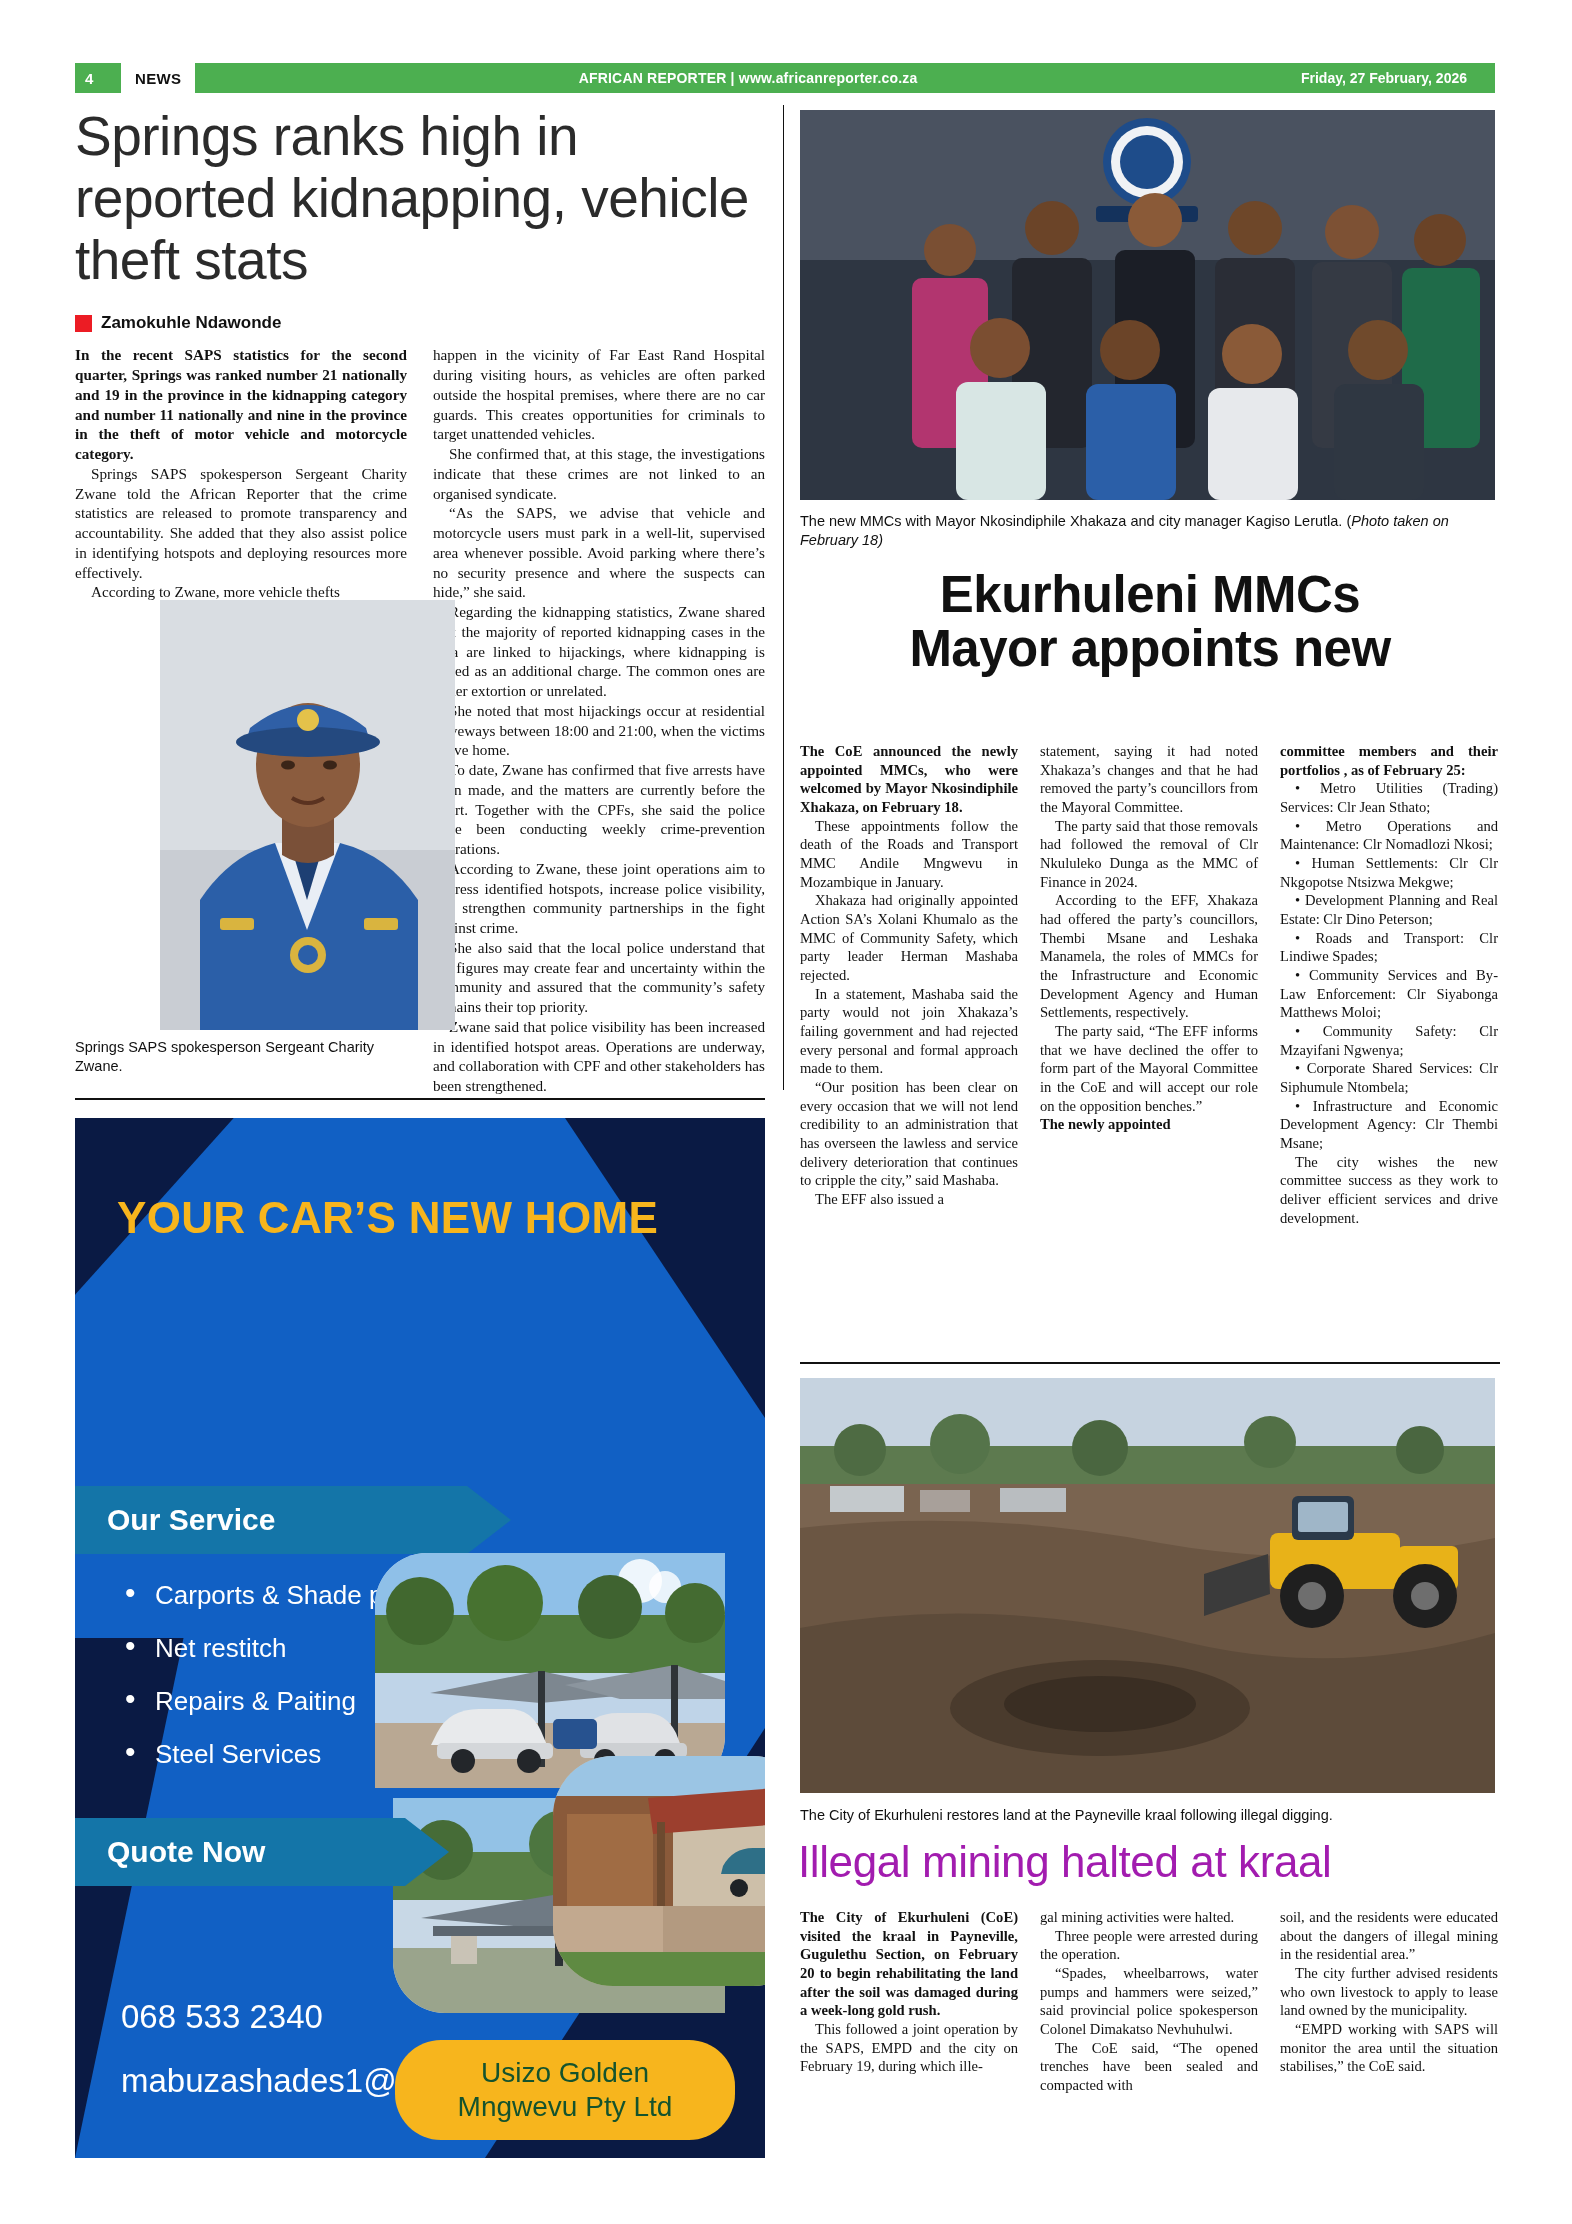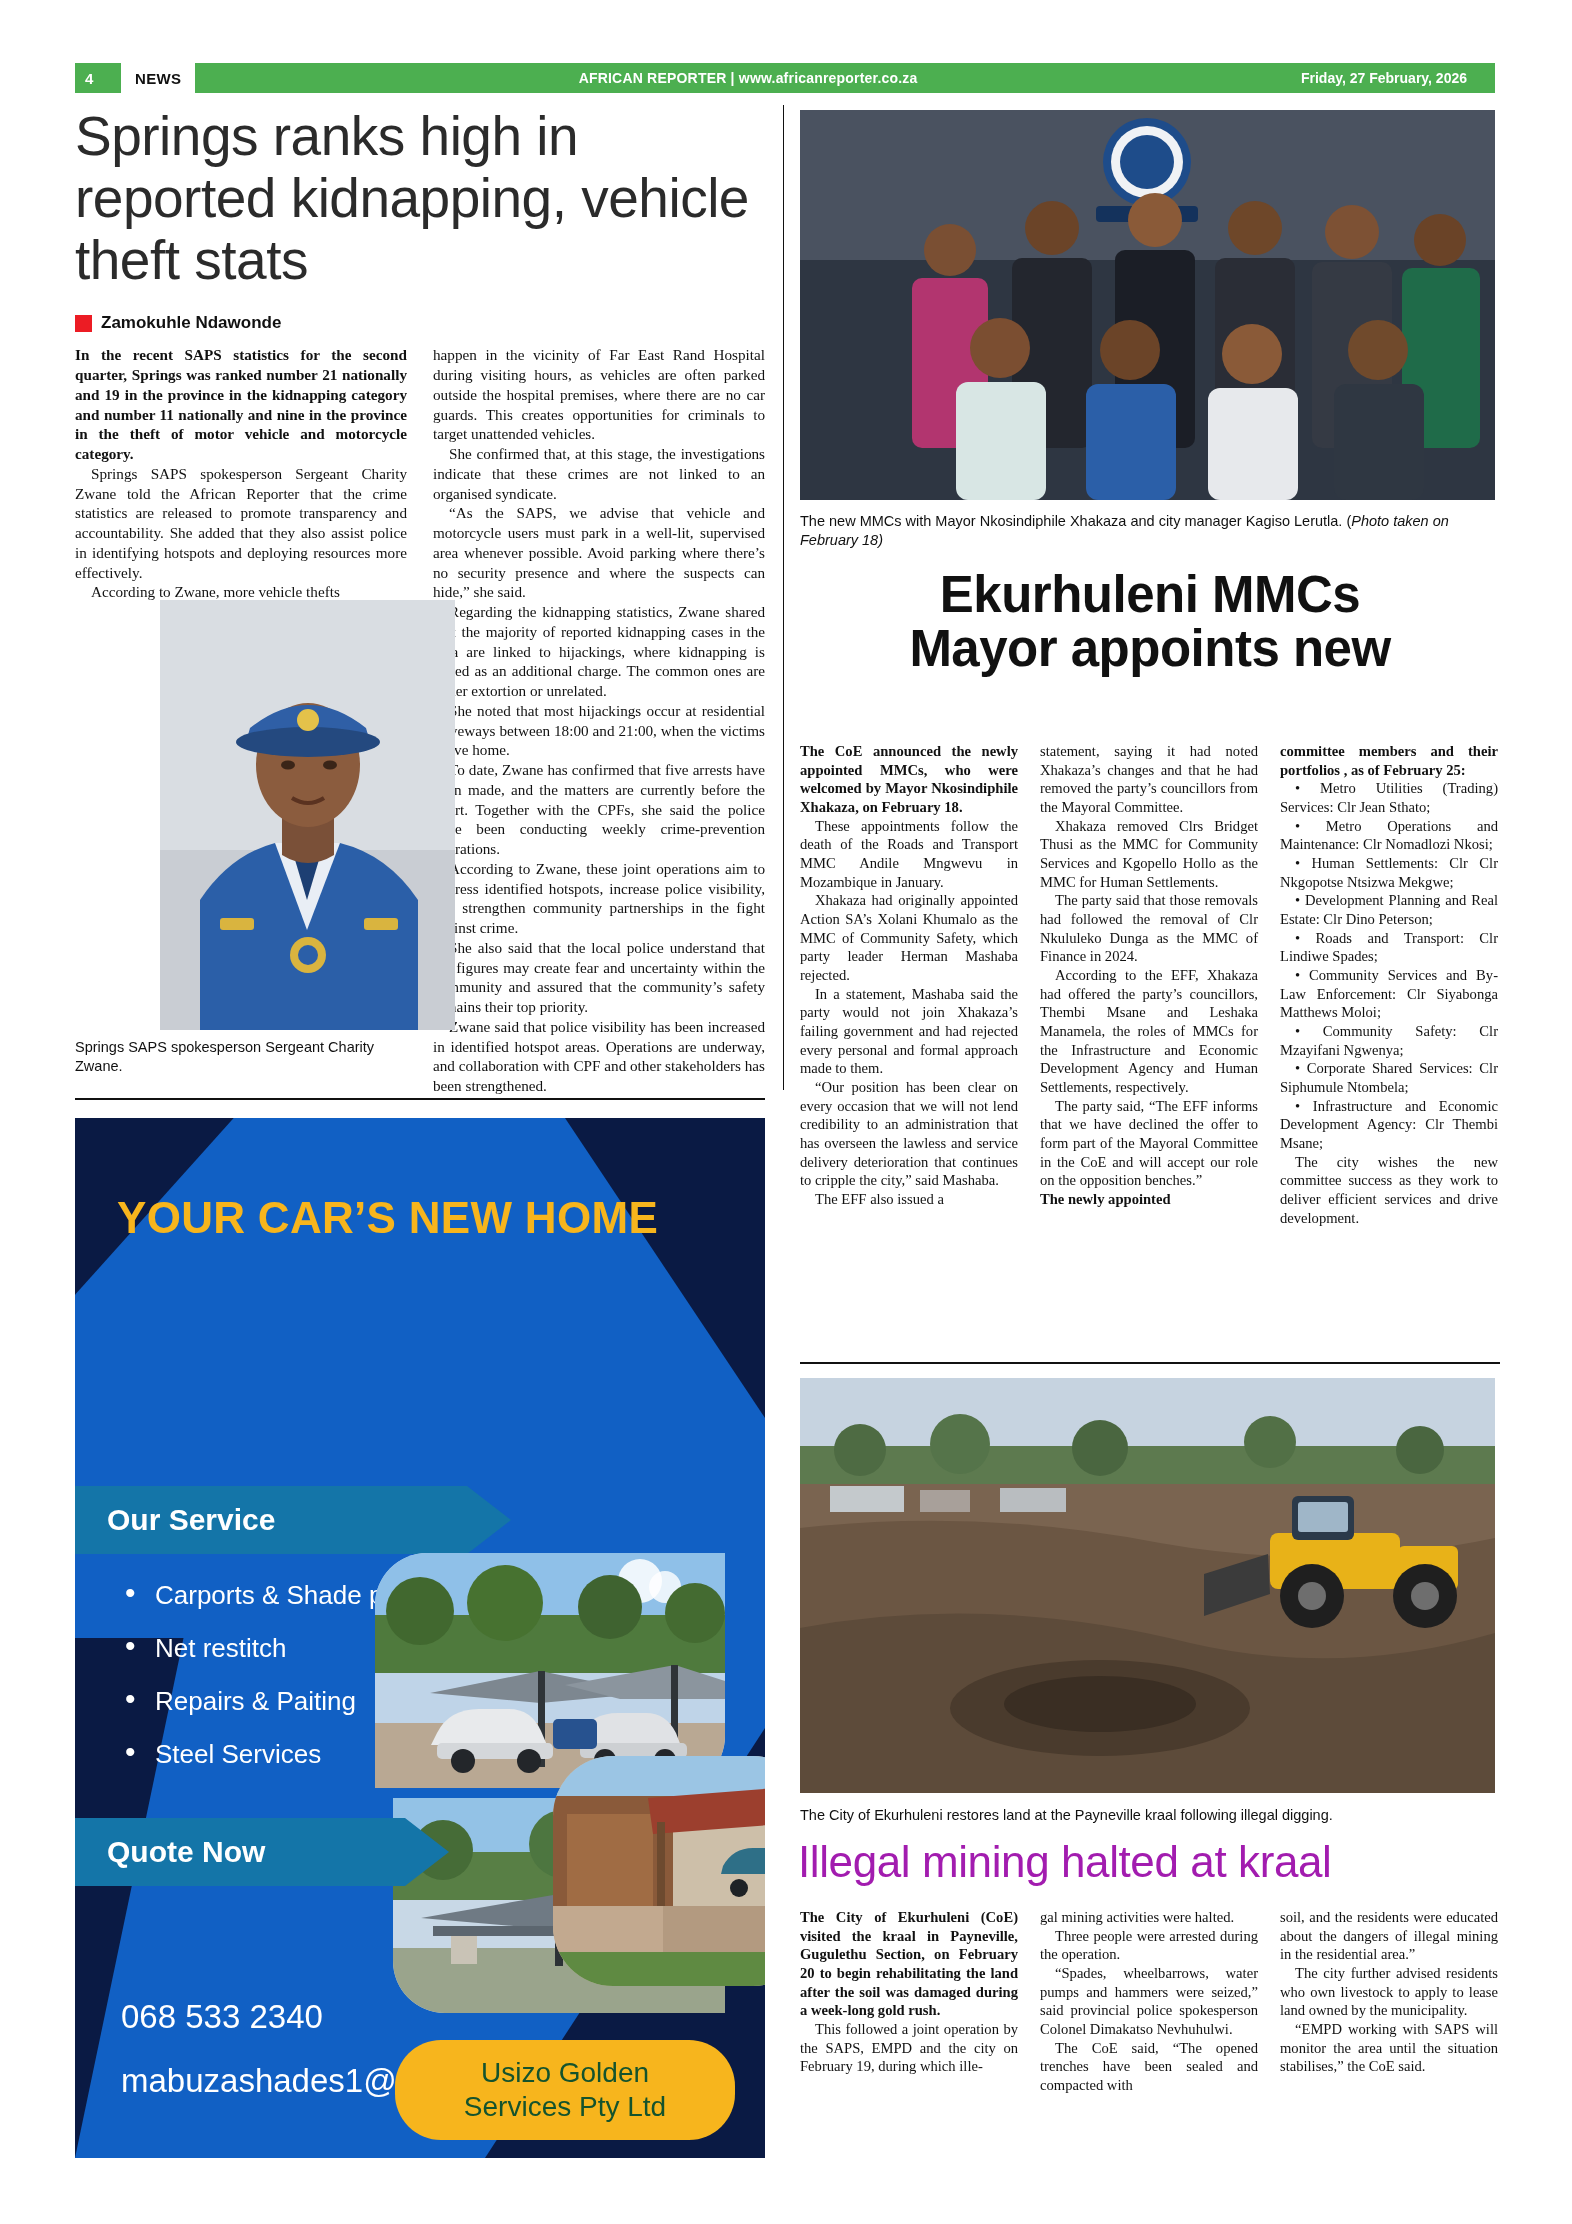--- a/index.html
+++ b/index.html
@@ -322,21 +322,20 @@
     <div class="col3">
       <p class="body3 lead">The CoE announced the newly appointed MMCs, who were welcomed by Mayor Nkosindiphile Xhakaza, on February 18.</p>
       <p class="body3">These appointments follow the death of the Roads and Transport MMC Andile Mngwevu in Mozambique in January.</p>
       <p class="body3">Xhakaza had originally appointed Action SA’s Xolani Khumalo as the MMC of Community Safety, which party leader Herman Mashaba rejected.</p>
       <p class="body3">In a statement, Mashaba said the party would not join Xhakaza’s failing government and had rejected every personal and formal approach made to them.</p>
       <p class="body3">“Our position has been clear on every occasion that we will not lend credibility to an administration that has overseen the lawless and service delivery deterioration that continues to cripple the city,” said Mashaba.</p>
       <p class="body3">The EFF also issued a</p>
     </div>
     <div class="col3">
       <p class="body3 noind">statement, saying it had noted Xhakaza’s changes and that he had removed the party’s councillors from the Mayoral Committee.</p>
-      <p class="body3">Xhakaza removed Clrs Bridget Thusi as the MMC for Community Services and Kgopello Hollo as the MMC for Human Settlements.</p>
       <p class="body3">The party said that those removals had followed the removal of Clr Nkululeko Dunga as the MMC of Finance in 2024.</p>
       <p class="body3">According to the EFF, Xhakaza had offered the party’s councillors, Thembi Msane and Leshaka Manamela, the roles of MMCs for the Infrastructure and Economic Development Agency and Human Settlements, respectively.</p>
       <p class="body3">The party said, “The EFF informs that we have declined the offer to form part of the Mayoral Committee in the CoE and will accept our role on the opposition benches.”</p>
       <p class="body3 lead">The newly appointed</p>
     </div>
     <div class="col3">
       <p class="body3 lead">committee members and their portfolios , as of February 25:</p>
       <p class="body3 bullet">• Metro Utilities (Trading) Services: Clr Jean Sthato;</p>
       <p class="body3 bullet">• Metro Operations and Maintenance: Clr Nomadlozi Nkosi;</p>
       <p class="body3 bullet">• Human Settlements: Clr Clr Nkgopotse Ntsizwa Mekgwe;</p>
@@ -498,17 +497,17 @@
 
     <div class="ribbon rib-quote">
       <span>Quote Now</span>
     </div>
 
     <div class="ad-phone">068 533 2340</div>
     <div class="ad-email">mabuzashades1@gmail.com</div>
 
     <div class="ad-badge">
       <span>Usizo Golden</span>
-      <span>Services Pty Ltd</span>
+      <span>Mngwevu Pty Ltd</span>
     </div>
   </div>
 
 </div>
 
 </body></html>

